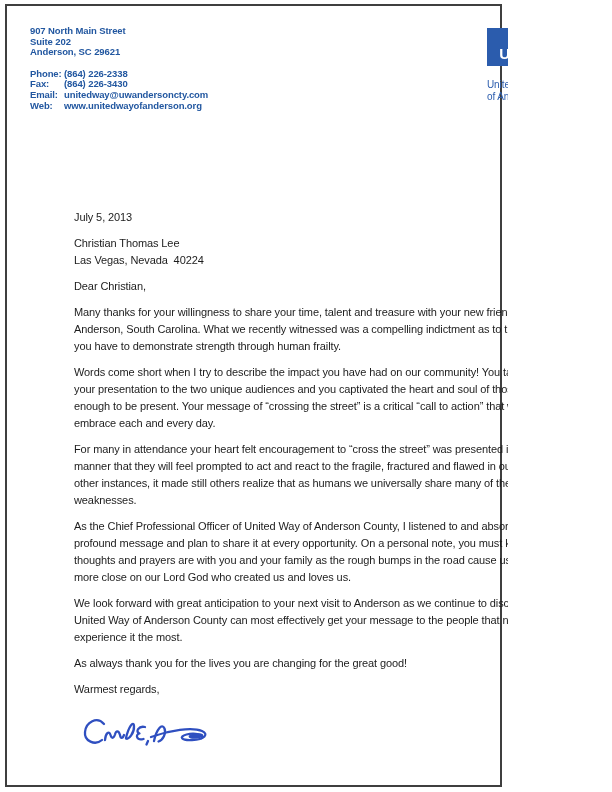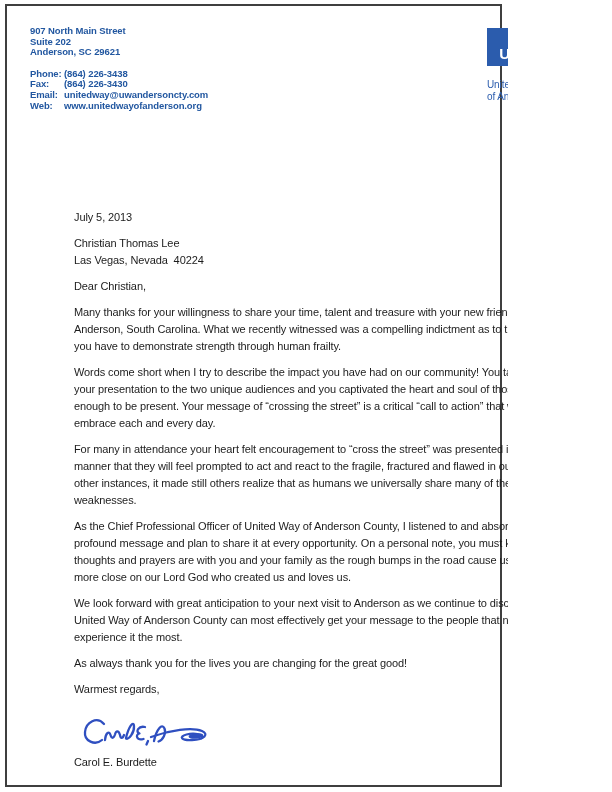--- a/index.html
+++ b/index.html
@@ -72,21 +72,21 @@
 
   <div class="lh-left">
     <div class="lh-group">
       <div>907 North Main Street</div>
       <div>Suite 202</div>
       <div>Anderson, SC 29621</div>
     </div>
     <div class="lh-group">
       <div class="lh-row">
         <span class="lh-label">Phone:</span>
-        <span>(864) 226-3438</span>
+        <span>(864) 226-2338</span>
       </div>
       <div class="lh-row">
         <span class="lh-label">Fax:</span>
         <span>(864) 226-3430</span>
       </div>
       <div class="lh-row">
         <span class="lh-label">Email:</span>
         <span>unitedway@uwandersoncty.com</span>
       </div>
       <div class="lh-row">
@@ -149,15 +149,14 @@
           <path d="M96,52 C101,30 111,16 112,28 C113,42 101,56 96,53"></path>
           <path d="M134,30 C121,27 114,40 123,43 C114,45 117,58 131,54"></path>
           <path d="M140,58 L137,65"></path>
           <path d="M152,58 C157,34 168,22 173,33 C177,43 170,56 161,59"></path>
           <path d="M146,50 C184,36 228,30 248,38 C262,44 254,55 228,56 C206,57 201,49 217,45 C233,41 254,45 247,53"></path>
         </g>
         <ellipse cx="236" cy="48" rx="15" ry="5.5" fill="#2f4fc0" transform="rotate(-6 236 48)"></ellipse>
       </svg>
     </div>
 
-    <div>Carol E. Burdette</div>
   </div>
 </div>
 
 </body></html>

